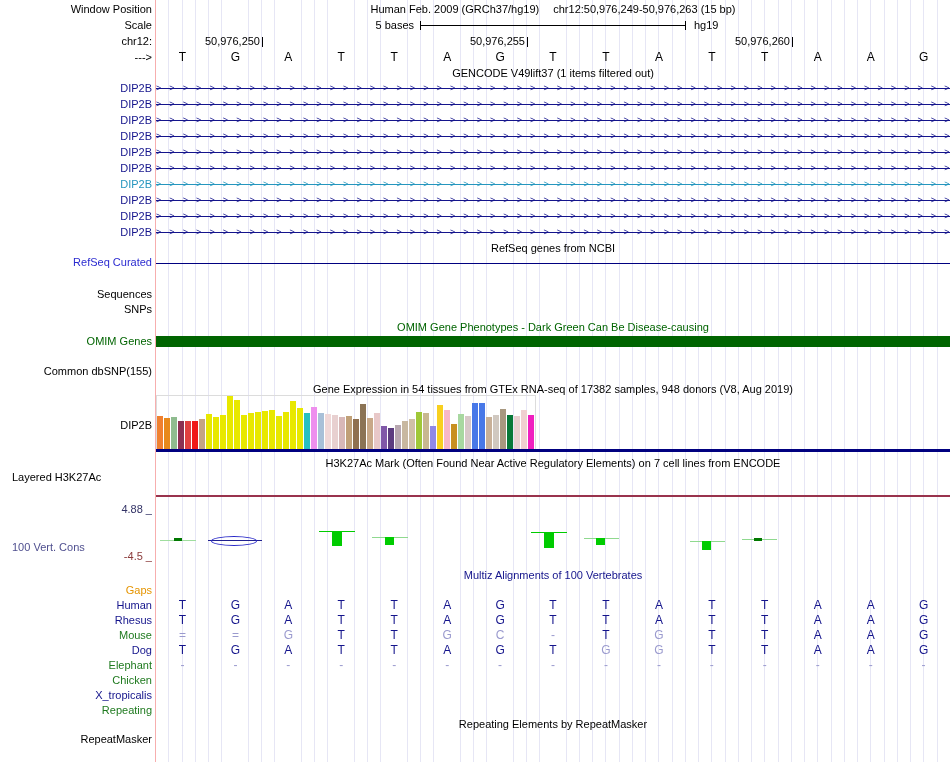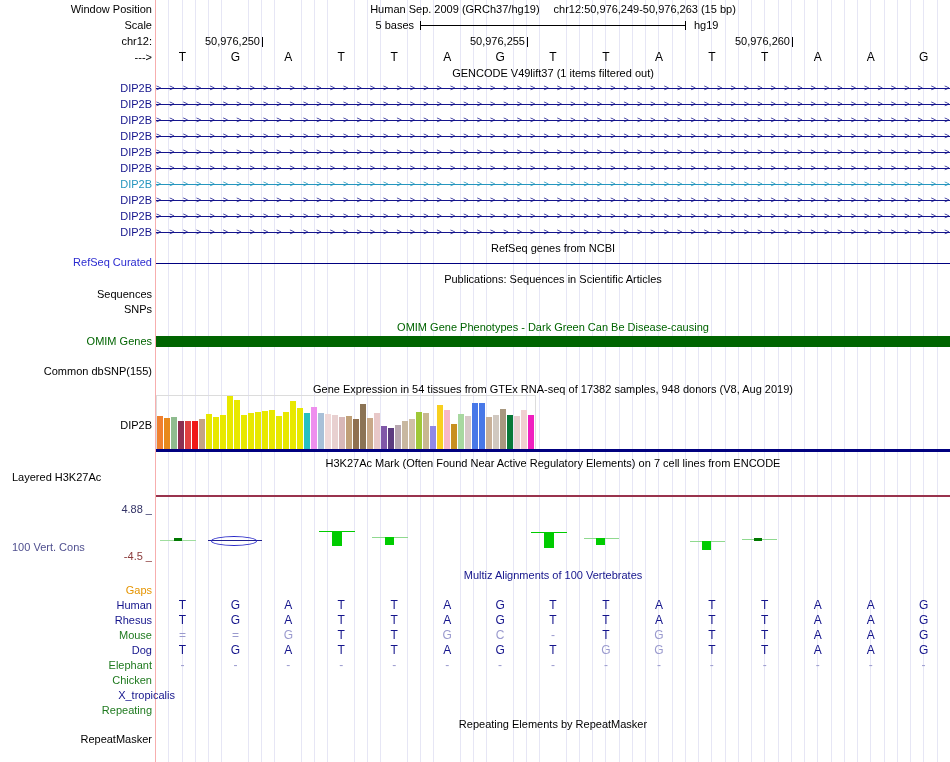--- a/index.html
+++ b/index.html
@@ -38,21 +38,21 @@
 </style>
 </head>
 <body>
 
 <div id="cv">
   <div class="grid"></div>
   <div class="pinkline"></div>
 
   <div class="lbl rlab" style="top:3px">Window Position</div>
   <div class="lbl ctitle" style="top:3px">
-    <span>Human Sep. 2009 (GRCh37/hg19)</span><span style="margin-left:14px">chr12:50,976,249-50,976,263 (15 bp)</span>
+    <span>Human Feb. 2009 (GRCh37/hg19)</span><span style="margin-left:14px">chr12:50,976,249-50,976,263 (15 bp)</span>
   </div>
   <div class="lbl rlab" style="top:19px">Scale</div>
   <div class="lbl" style="left:300px;top:19px;width:114px;text-align:right">5 bases</div>
   <div class="scale-bracket"></div>
   <div class="lbl" style="left:694px;top:19px">hg19</div>
   <div class="lbl rlab" style="top:35px">chr12:</div>
   <div id="ruler">
       <div style="position: absolute; left: 140px; top: 35px; width: 120px; text-align: right; font: 11px / 13px &quot;Liberation Sans&quot;, sans-serif;">50,976,250</div>
       <div style="position: absolute; left: 262px; top: 37px; width: 1px; height: 10px; background: rgb(0, 0, 0);"></div>
       <div style="position: absolute; left: 405px; top: 35px; width: 120px; text-align: right; font: 11px / 13px &quot;Liberation Sans&quot;, sans-serif;">50,976,255</div>
@@ -730,21 +730,20 @@
           <span>&gt;</span>
           <span>&gt;</span>
         </div>
       </div>
     </div>
 
   <div class="lbl ctitle" style="top:242px">RefSeq genes from NCBI</div>
   <div class="lbl rlab" style="top: 256px; color: rgb(43, 43, 208);" id="refseq-label">RefSeq Curated</div>
   <div class="hline" id="refseq-line" style="top: 263px; height: 1px; background: rgb(0, 0, 128);"></div>
 
-  <div class="lbl ctitle" style="top:273px">Publications: Sequences in Scientific Articles</div>
   <div class="lbl rlab" style="top:288px">Sequences</div>
   <div class="lbl rlab" style="top:303px">SNPs</div>
 
   <div class="lbl ctitle" id="omim-title" style="top: 321px; color: rgb(0, 100, 0);">OMIM Gene Phenotypes - Dark Green Can Be Disease-causing</div>
   <div class="lbl rlab" id="omim-label" style="top: 335px; color: rgb(0, 100, 0);">OMIM Genes</div>
   <div class="hline" id="omim-bar" style="top: 336px; height: 11px; background: rgb(0, 100, 0);"></div>
 
   <div class="lbl rlab" style="top:365px">Common dbSNP(155)</div>
 
   <div class="lbl ctitle" style="top:383px">Gene Expression in 54 tissues from GTEx RNA-seq of 17382 samples, 948 donors (V8, Aug 2019)</div>
@@ -936,21 +935,21 @@
           <span style="color: rgb(154, 154, 206);">-</span>
           <span style="color: rgb(154, 154, 206);">-</span>
           <span style="color: rgb(154, 154, 206);">-</span>
           <span style="color: rgb(154, 154, 206);">-</span>
         </div>
       </div>
       <div class="alnrow" style="position: absolute; top: 673px; padding-left: 36px;">
         <span class="alabel" style="color: rgb(31, 122, 31);">Chicken</span>
       </div>
       <div class="alnrow" style="position: absolute; top: 688px;">
-        <span class="alabel" style="color: rgb(20, 20, 140); padding-left: 23px;">X_tropicalis</span>
+        <span class="alabel" style="color: rgb(20, 20, 140);">X_tropicalis</span>
       </div>
       <div class="alnrow" style="position: absolute; top: 703px;">
         <span class="alabel" style="color: rgb(31, 122, 31);">Repeating</span>
       </div>
     </div>
 
   <div class="lbl ctitle" style="top:718px">Repeating Elements by RepeatMasker</div>
   <div class="lbl rlab" style="top:733px">RepeatMasker</div>
 </div>
 

